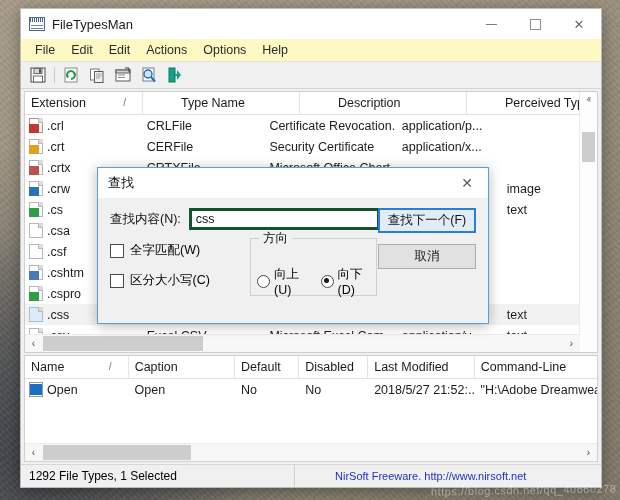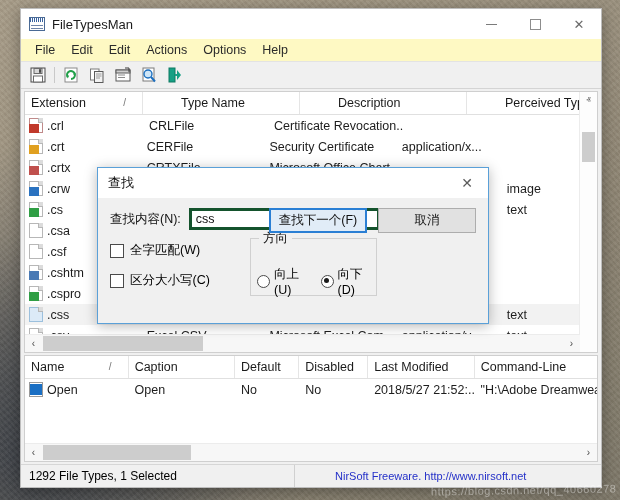--- a/index.html
+++ b/index.html
@@ -275,21 +275,21 @@
     color: #111;
     display:flex; align-items:center; justify-content:center;
     box-sizing: border-box;
   }
   .btn.default {
     background:#e1ecf7;
     border: 2px solid #2a7fd4;
   }
   .dlg-right {
     position: absolute; right: 12px; top: 10px;
-    display:flex; gap: 11px;
+    display:flex; flex-direction:column; gap: 11px;
   }
   .checks { position:absolute; left: 12px; top: 44px; }
   .chk-row { display:flex; align-items:center; gap:6px; margin-bottom: 13px; font-size:12.5px; }
   .chkbox { width: 12px; height: 12px; border:1px solid #4a4a4a; background:#fff; flex:none; }
   .group {
     position:absolute; left: 152px; top: 40px;
     width: 125px; height: 56px;
     border: 1px solid #d0d0d0;
   }
   .group-legend {
@@ -412,20 +412,21 @@
         <div class="cell with-icon" style="width:118px">
           <span class="ficon cert">
               <span class="page"></span>
               <span class="fold"></span>
               <span class="tag"></span>
             </span>
           <span>.crl</span>
         </div>
         <div class="cell" style="width:125px">CRLFile</div>
         <div class="cell" style="width:135px">Certificate Revocation...</div>
+        <div class="cell" style="width:107px">application/p...</div>
         <div class="cell" style="width:98px"></div>
       </div>
 
       <div class="grid-row">
         <div class="cell with-icon" style="width:118px">
           <span class="ficon crt">
               <span class="page"></span>
               <span class="fold"></span>
               <span class="tag"></span>
             </span>

